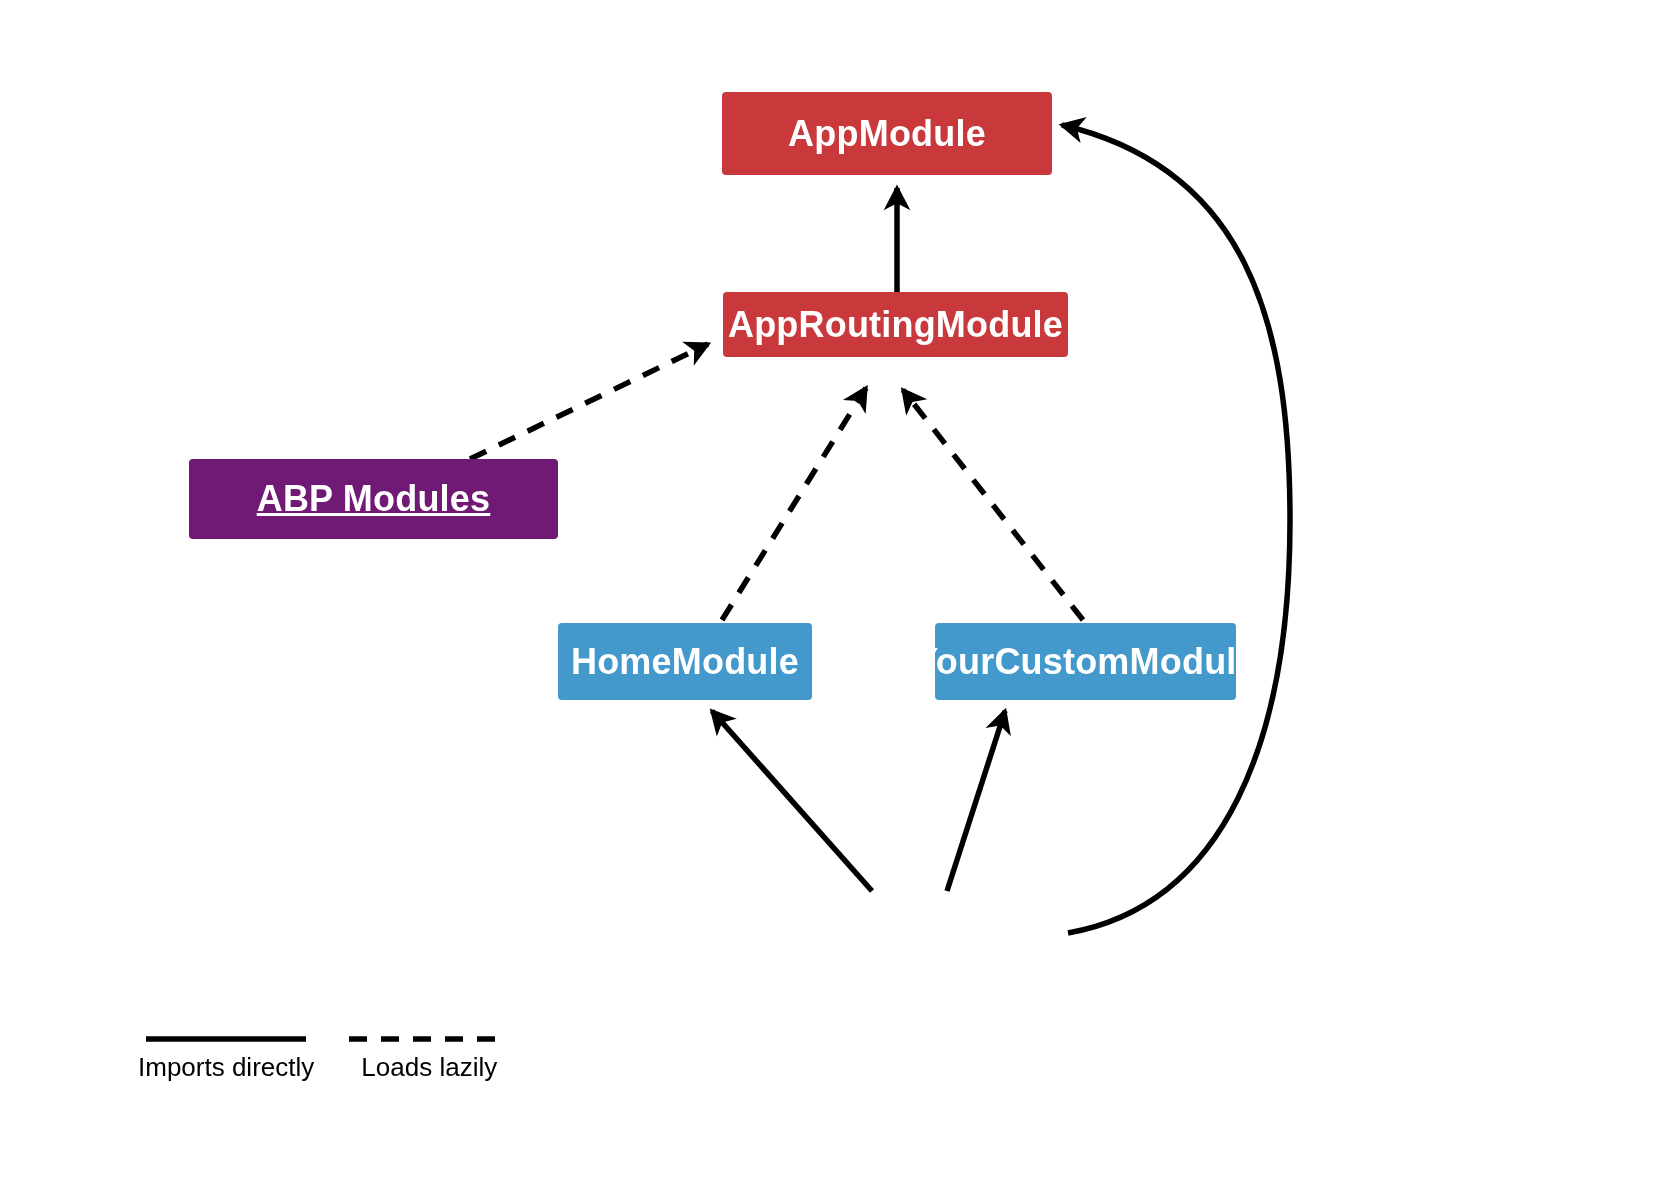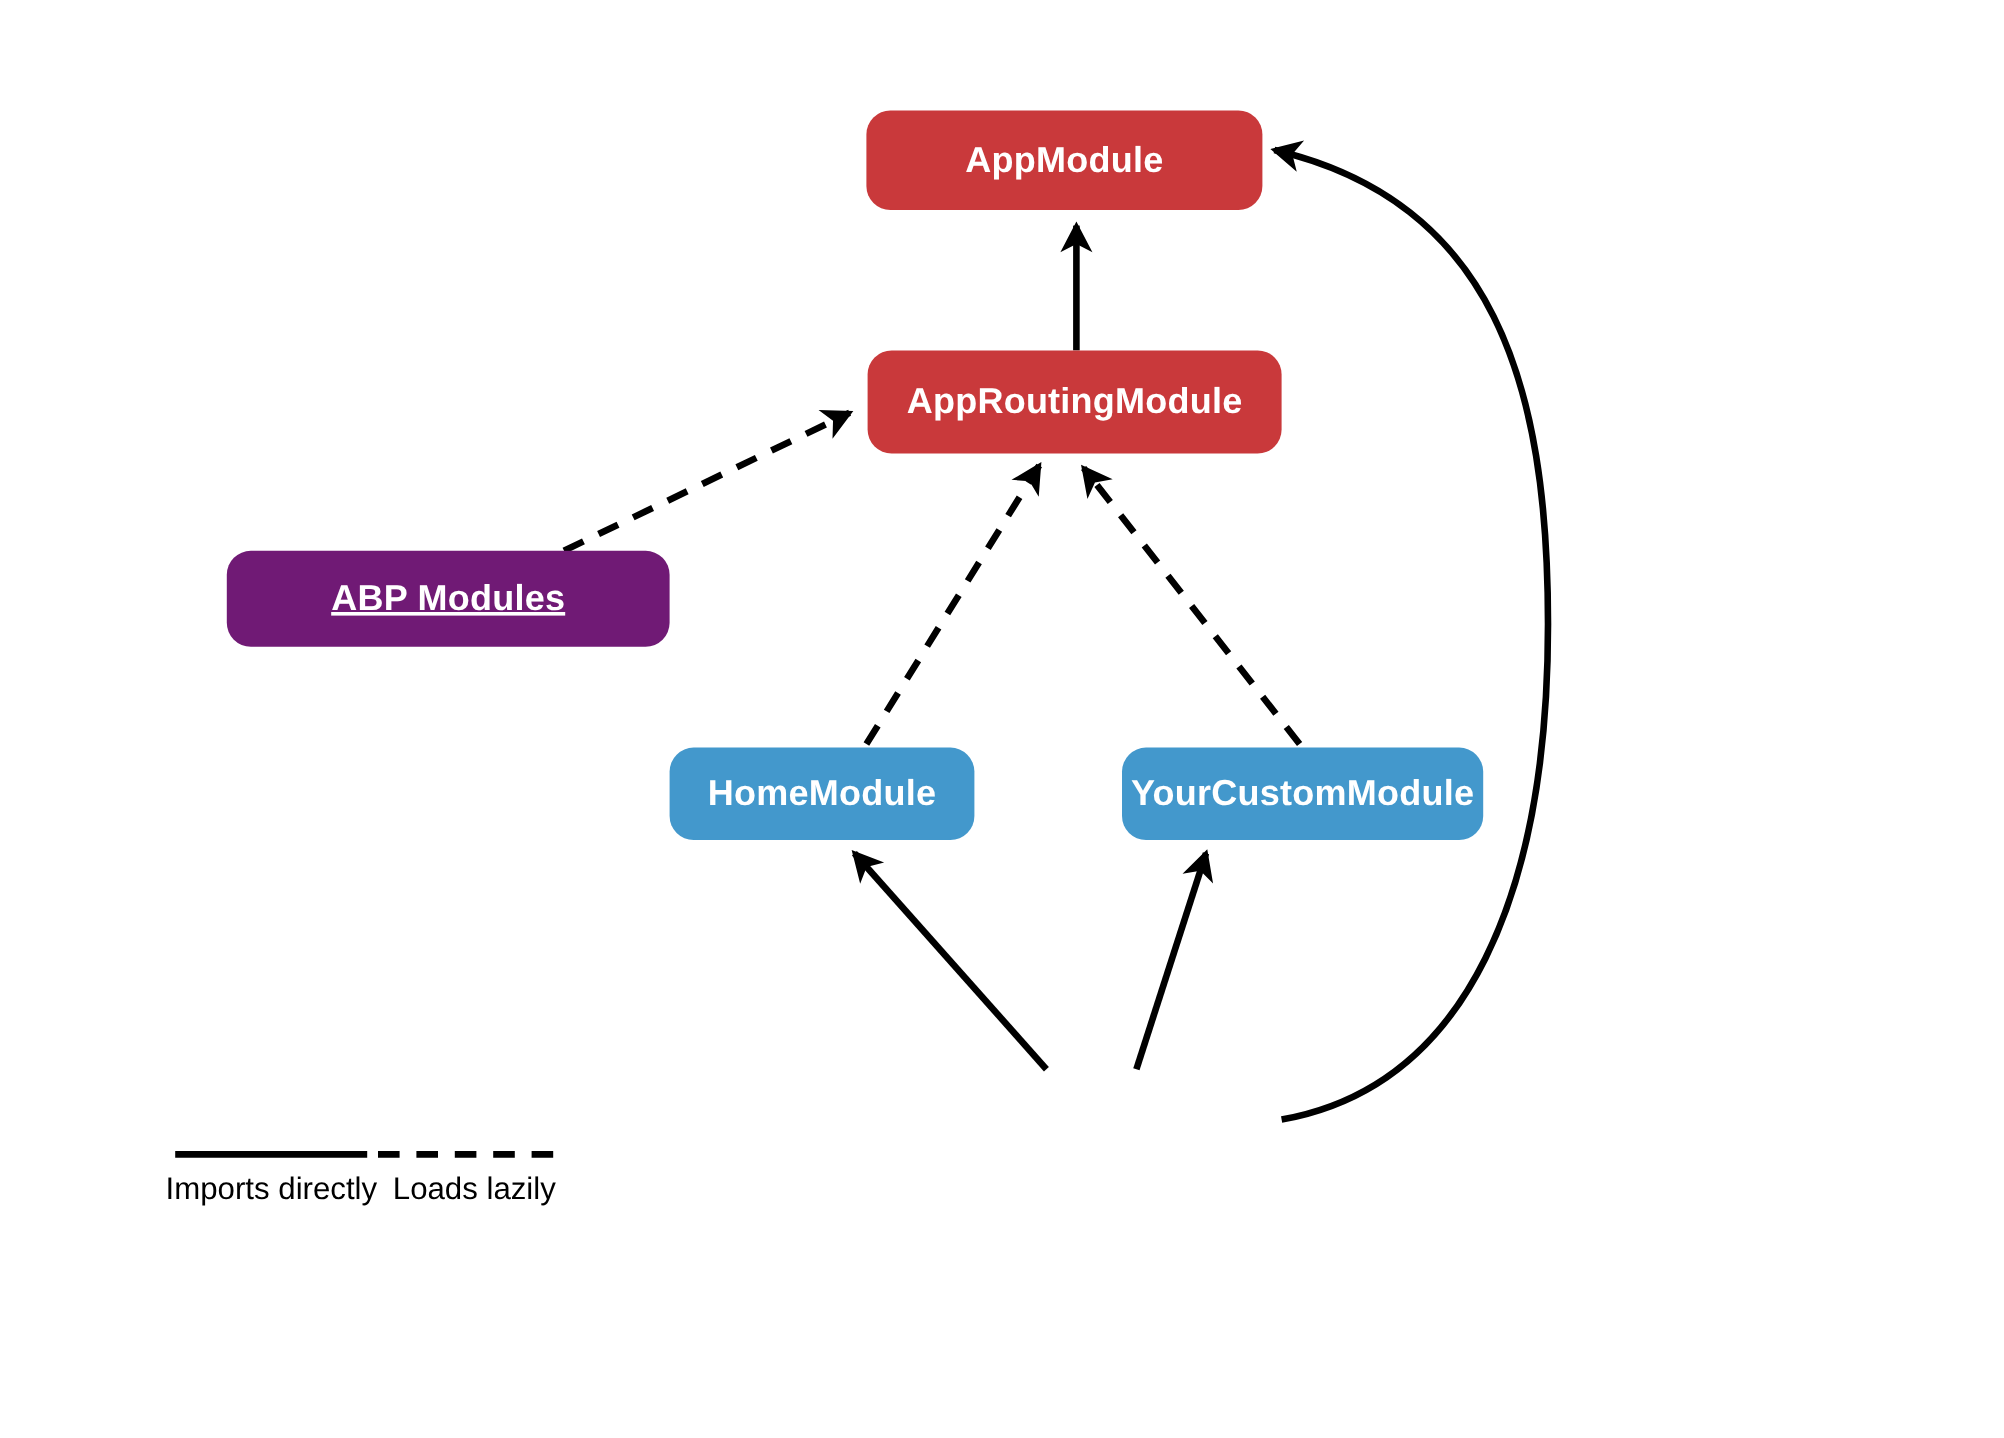--- a/index.html
+++ b/index.html
@@ -13,35 +13,36 @@
   .canvas { position: absolute; inset: 0; }
   svg.edges { position: absolute; left: 0; top: 0; }
   .edge {
     fill: none;
     stroke: #000000;
     stroke-width: 5.5;
   }
   .edge.dashed { stroke-dasharray: 18 14; }
   .node {
     position: absolute;
-    border-radius: 20px;
+    border-radius: 4px;
     display: flex;
     align-items: center;
     justify-content: center;
     color: #ffffff;
     font-weight: bold;
-    font-size: 30px;
+    font-size: 36px;
     letter-spacing: 0.2px;
     text-align: center;
   }
   .legend {
     position: absolute;
     left: 138px;
-    top: 958px;
+    top: 1035px;
     display: flex;
+    gap: 34px;
     align-items: center;
   }
   .legend-item {
     display: flex;
     flex-direction: column;
     align-items: center;
   }
   .legend-item .line-sample { display: block; margin-bottom: 9px; }
   .legend-item .legend-label {
     font-size: 26px;
@@ -63,21 +64,21 @@
     <path class="edge" marker-end="url(#arrowhead)" d="M 897 292 L 897 188"></path>
     <path class="edge dashed" marker-end="url(#arrowhead)" d="M 470 459 L 708 344"></path>
     <path class="edge dashed" marker-end="url(#arrowhead)" d="M 722 620 L 866 388"></path>
     <path class="edge dashed" marker-end="url(#arrowhead)" d="M 1083 620 L 903 390"></path>
     <path class="edge" marker-end="url(#arrowhead)" d="M 872 891 L 712 711"></path>
     <path class="edge" marker-end="url(#arrowhead)" d="M 947 891 L 1005 711"></path>
     <path class="edge" marker-end="url(#arrowhead)" d="M 1068 933 C 1225 905 1290 740 1290 520 C 1290 320 1245 168 1062 125"></path>
   </svg>
 
   <div class="node" style="left: 722px; top: 92px; width: 330px; height: 83px; background: rgb(201, 57, 59); color: rgb(255, 255, 255);">AppModule</div>
-  <div class="node" style="left: 723px; top: 292px; width: 345px; height: 86px; background: rgb(201, 57, 59); color: rgb(255, 255, 255);">AppRoutingModule</div>
+  <div class="node" style="left: 723px; top: 292px; width: 345px; height: 65px; background: rgb(201, 57, 59); color: rgb(255, 255, 255);">AppRoutingModule</div>
   <div class="node" style="left: 189px; top: 459px; width: 369px; height: 80px; background: #701a75; color: rgb(255, 255, 255); text-decoration: underline;">ABP Modules</div>
   <div class="node" style="left: 558px; top: 623px; width: 254px; height: 77px; background: rgb(67, 152, 204); color: rgb(255, 255, 255);">HomeModule</div>
   <div class="node" style="left: 935px; top: 623px; width: 301px; height: 77px; background: rgb(67, 152, 204); color: rgb(255, 255, 255);">YourCustomModule</div>
 
   <div class="legend">
     <div class="legend-item">
       <svg class="line-sample" width="162" height="8">
         <line x1="1" y1="4" x2="161" y2="4" stroke="#000000" stroke-width="5.5"></line>
       </svg>
       <div class="legend-label">Imports directly</div>

